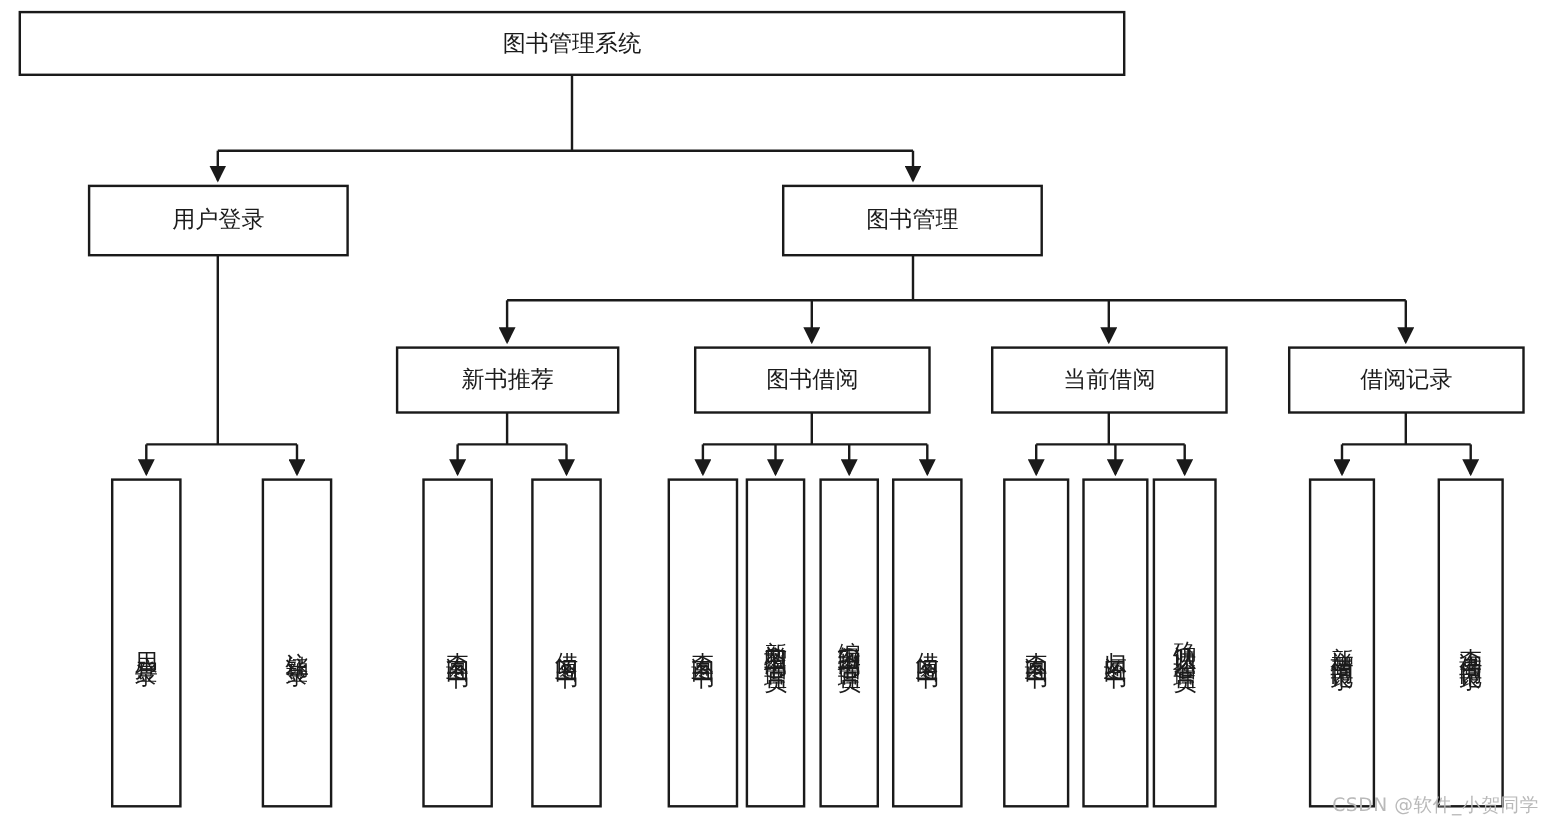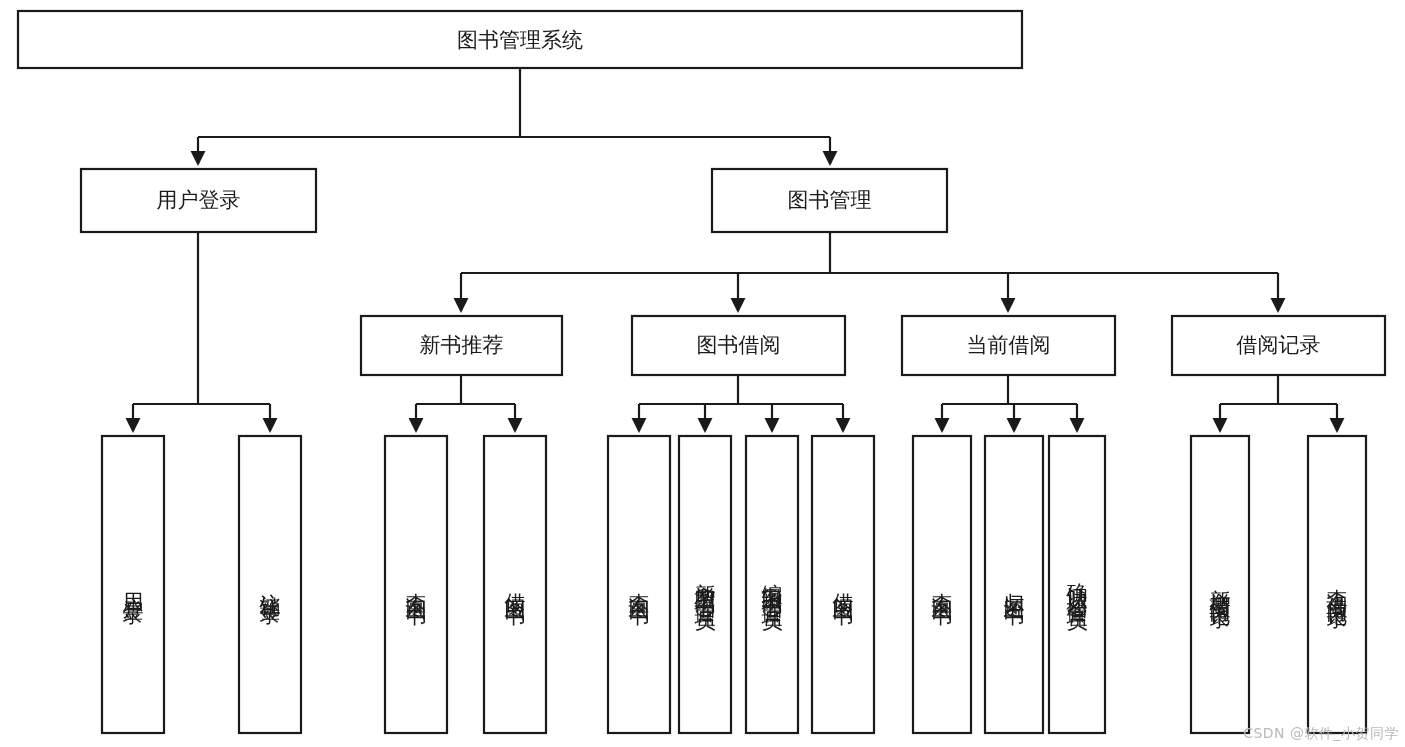--- a/index.html
+++ b/index.html
@@ -56,21 +56,21 @@
   }
   .arrowhead {
     fill: #1a1a1a;
     stroke: none;
   }
   .watermark {
     position: absolute;
     right: 6px;
     bottom: 4px;
     font-family: "DejaVu Sans", "Liberation Sans", sans-serif;
-    font-size: 14px;
+    font-size: 17px;
     color: #b9b9b9;
     letter-spacing: 0.5px;
     white-space: nowrap;
     pointer-events: none;
     text-align: right;
   }
 </style>
 </head>
 <body>
 

